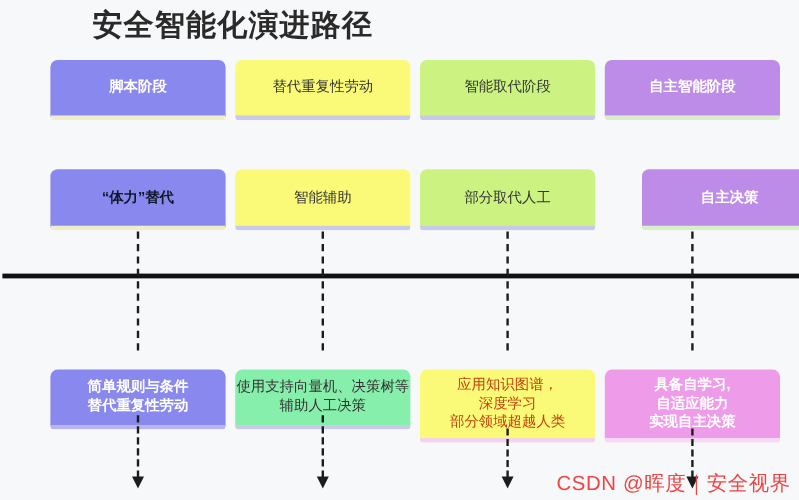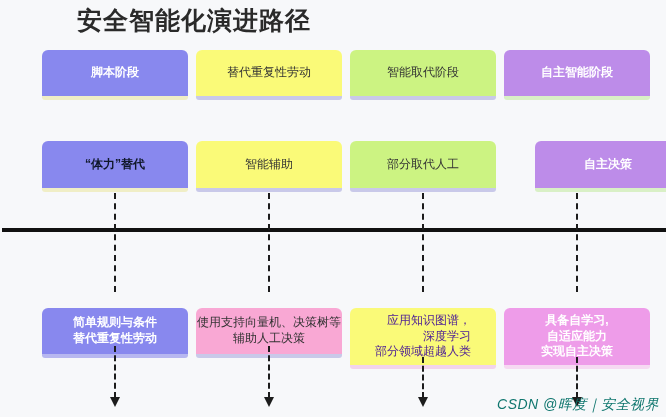--- a/index.html
+++ b/index.html
@@ -73,25 +73,24 @@
   .ax4{ left:572px; }
   .divider{
     position:absolute;
     left:2px;top:228px;
     width:664px;height:4px;
     background:#111111;
   }
   .watermark{
     position:absolute;
     right:7px;bottom:3px;
-    font-size:14px;
-    color:#0f766e;
+    font-size:17px;
+    color:#ef4444;
     letter-spacing:0.5px;
     white-space:nowrap;
-    font-style:italic;
   }
 </style>
 </head>
 <body>
 
 <div id="canvas">
 
   <div class="title">安全智能化演进路径</div>
 
   <div class="box row1 col1 emph" style="background-color: rgb(136, 136, 238); color: rgb(255, 255, 255); border-bottom-color: rgb(240, 238, 198);">
@@ -124,25 +123,25 @@
 
   <div class="dash seg1 x1"></div>
   <div class="dash seg1 x2"></div>
   <div class="dash seg1 x3"></div>
   <div class="dash seg1 x4"></div>
 
   <div class="box row3 col1 emph" style="background-color: rgb(136, 136, 238); color: rgb(255, 255, 255); border-bottom-color: rgb(183, 183, 240);">
     <span class="txt">简单规则与条件
 替代重复性劳动</span>
   </div>
-  <div class="box row3 col2" style="background-color: #f9a8d4; color: rgb(51, 51, 51); border-bottom-color: rgb(201, 201, 233);">
+  <div class="box row3 col2" style="background-color: #86efac; color: rgb(51, 51, 51); border-bottom-color: rgb(201, 201, 233);">
     <span class="txt">使用支持向量机、决策树等
 辅助人工决策</span>
   </div>
-  <div class="box row3 tall col3" style="background-color: rgb(250, 250, 120); color: #4c1d95; border-bottom-color: rgb(242, 212, 236); text-align: right;">
+  <div class="box row3 tall col3" style="background-color: rgb(250, 250, 120); color: #c2410c; border-bottom-color: rgb(242, 212, 236);">
     <span class="txt">应用知识图谱，
 深度学习
 部分领域超越人类</span>
   </div>
   <div class="box row3 tall col4 emph" style="background-color: rgb(238, 156, 233); color: rgb(255, 255, 255); border-bottom-color: rgb(246, 217, 242);">
     <span class="txt">具备自学习,
 自适应能力
 实现自主决策</span>
   </div>
 

